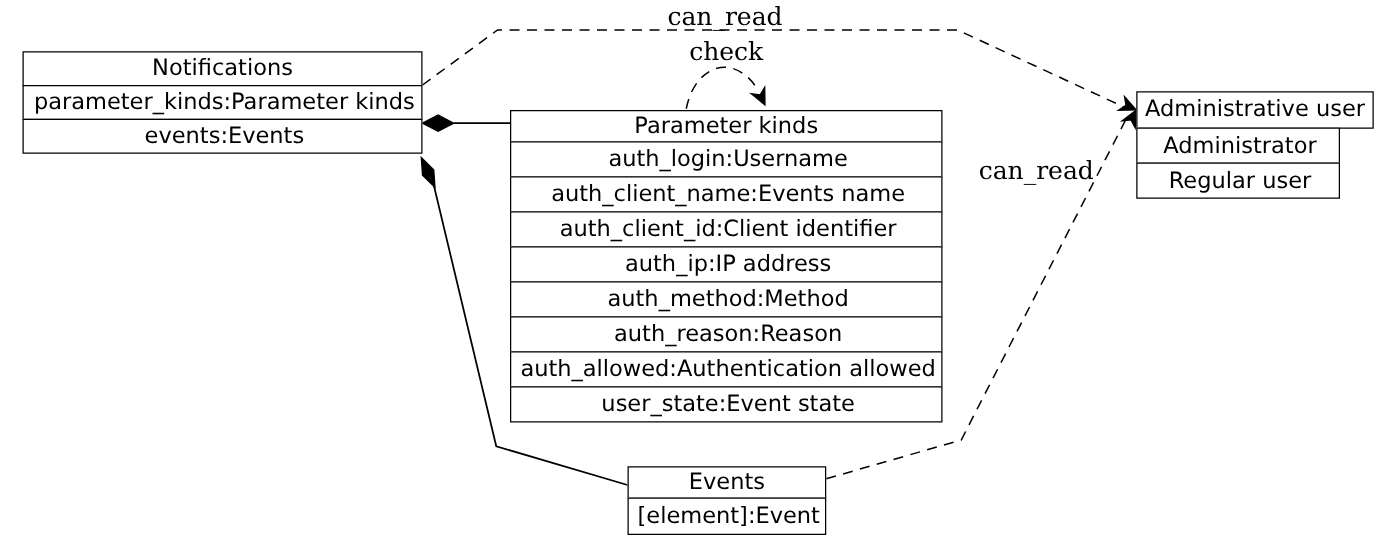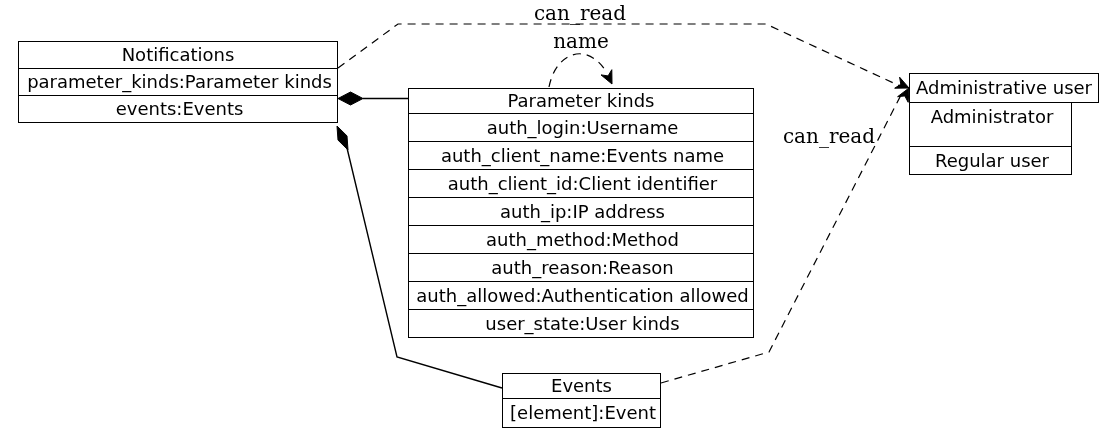--- a/index.html
+++ b/index.html
@@ -63,31 +63,31 @@
 
   <div class="node" style="left:408px; top:88px; width:346px;">
     <div class="cell title" style="height:26px; line-height:24px;">Parameter kinds</div>
     <div class="cell attr" style="height:29px; line-height:27px;">auth_login:Username</div>
     <div class="cell attr" style="height:29px; line-height:27px;">auth_client_name:Events name</div>
     <div class="cell attr" style="height:29px; line-height:27px;">auth_client_id:Client identifier</div>
     <div class="cell attr" style="height:29px; line-height:27px;">auth_ip:IP address</div>
     <div class="cell attr" style="height:29px; line-height:27px;">auth_method:Method</div>
     <div class="cell attr" style="height:29px; line-height:27px;">auth_reason:Reason</div>
     <div class="cell attr" style="height:29px; line-height:27px;">auth_allowed:Authentication allowed</div>
-    <div class="cell attr" style="height:29px; line-height:27px;">user_state:User kinds</div>
+    <div class="cell attr" style="height:29px; line-height:27px;">user_state:Event state</div>
   </div>
 
   <div class="node" style="left:909px; top:73px; width:190px;">
     <div class="cell title" style="width:190px; height:30px; line-height:28px;">Administrative user</div>
-    <div class="cell attr" style="width:163px; height:45px; line-height:27px;">Administrator</div>
+    <div class="cell attr" style="width:163px; height:29px; line-height:27px;">Administrator</div>
     <div class="cell attr" style="width:163px; height:29px; line-height:27px;">Regular user</div>
   </div>
 
   <div class="node" style="left:502px; top:373px; width:159px;">
     <div class="cell title" style="height:26px; line-height:24px;">Events</div>
     <div class="cell attr" style="height:30px; line-height:28px;">[element]:Event</div>
   </div>
 
   <div class="edge-label" style="left:510px; top:1px;">can_read</div>
-  <div class="edge-label" style="left:511px; top:29px;">name</div>
+  <div class="edge-label" style="left:511px; top:29px;">check</div>
   <div class="edge-label" style="left:759px; top:124px;">can_read</div>
 
 </div>
 
 </body></html>

